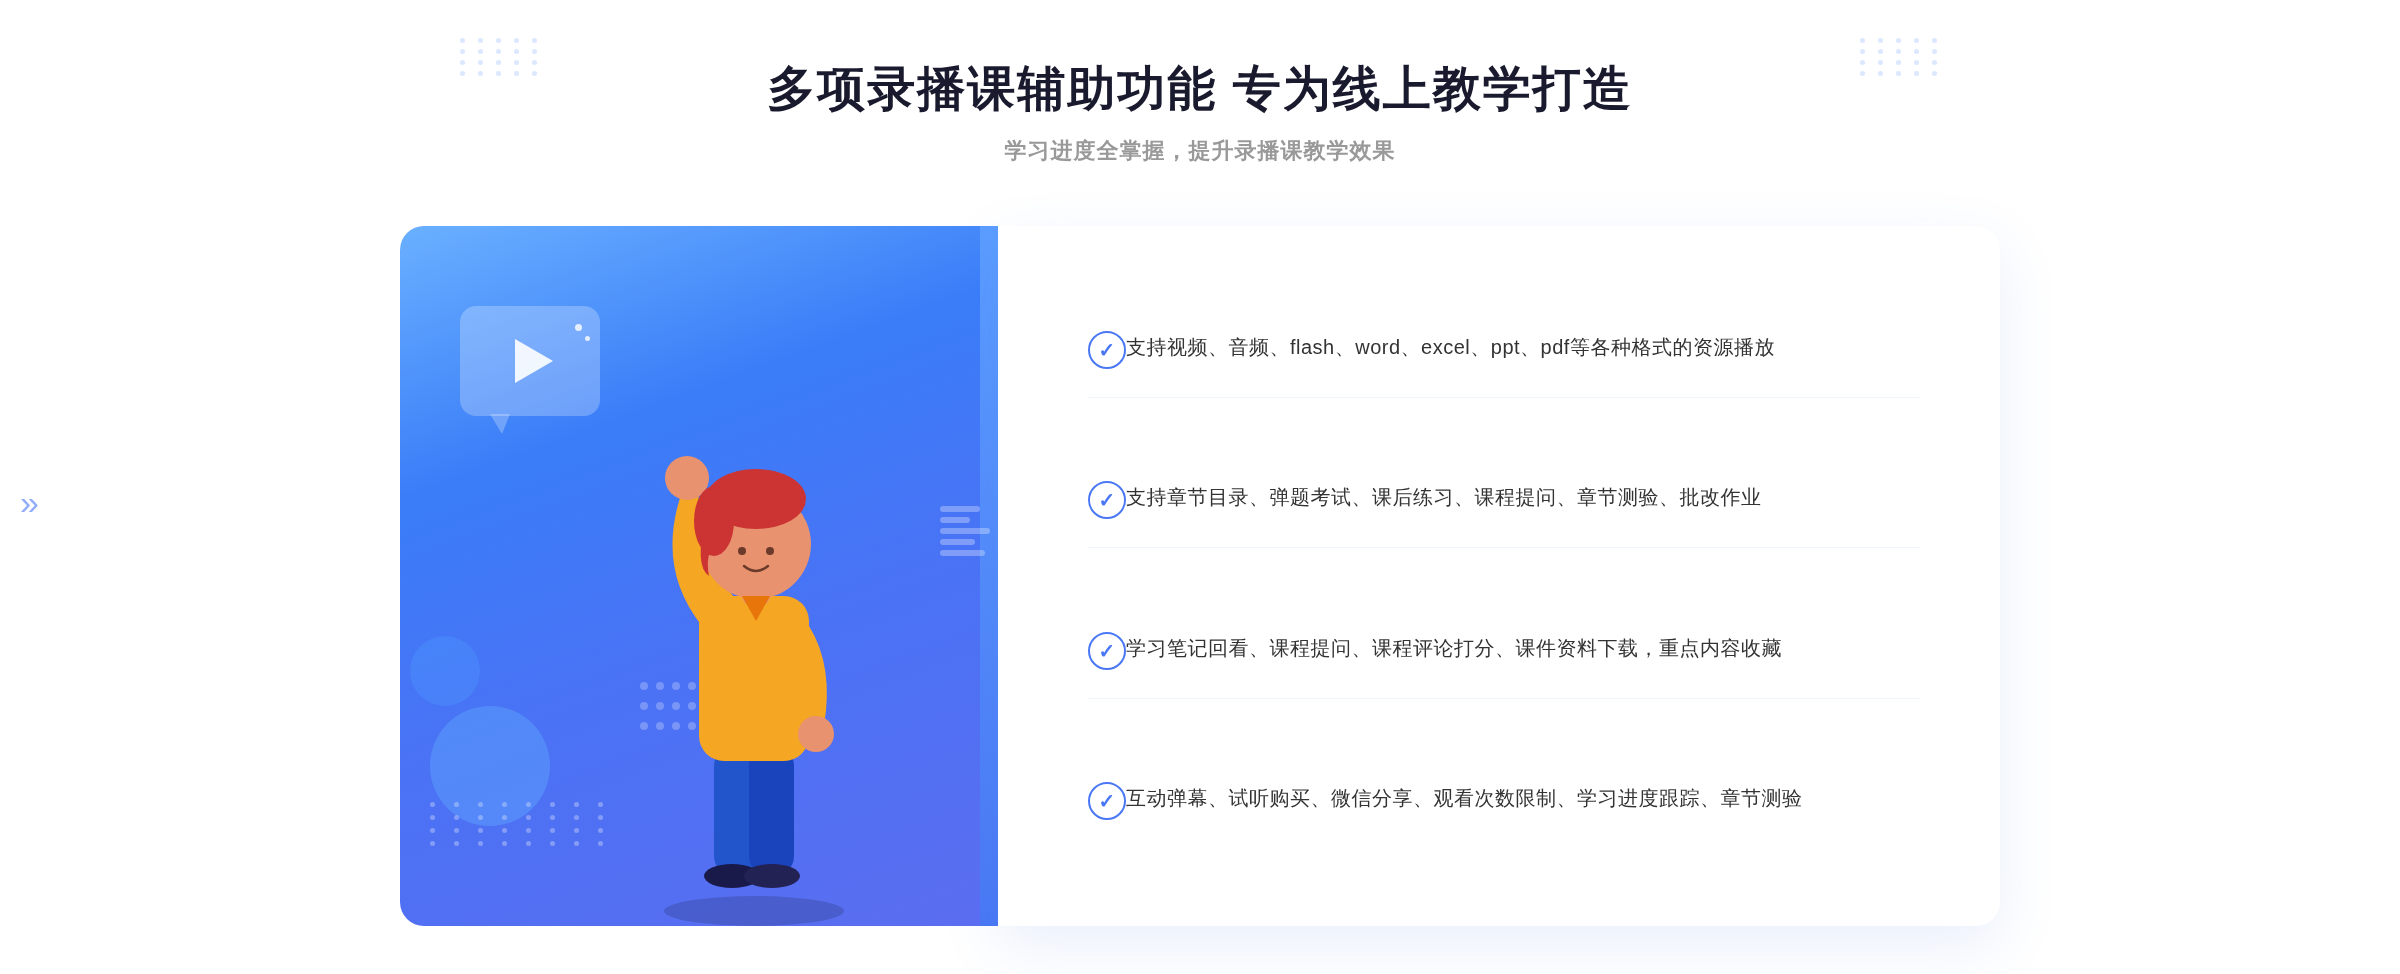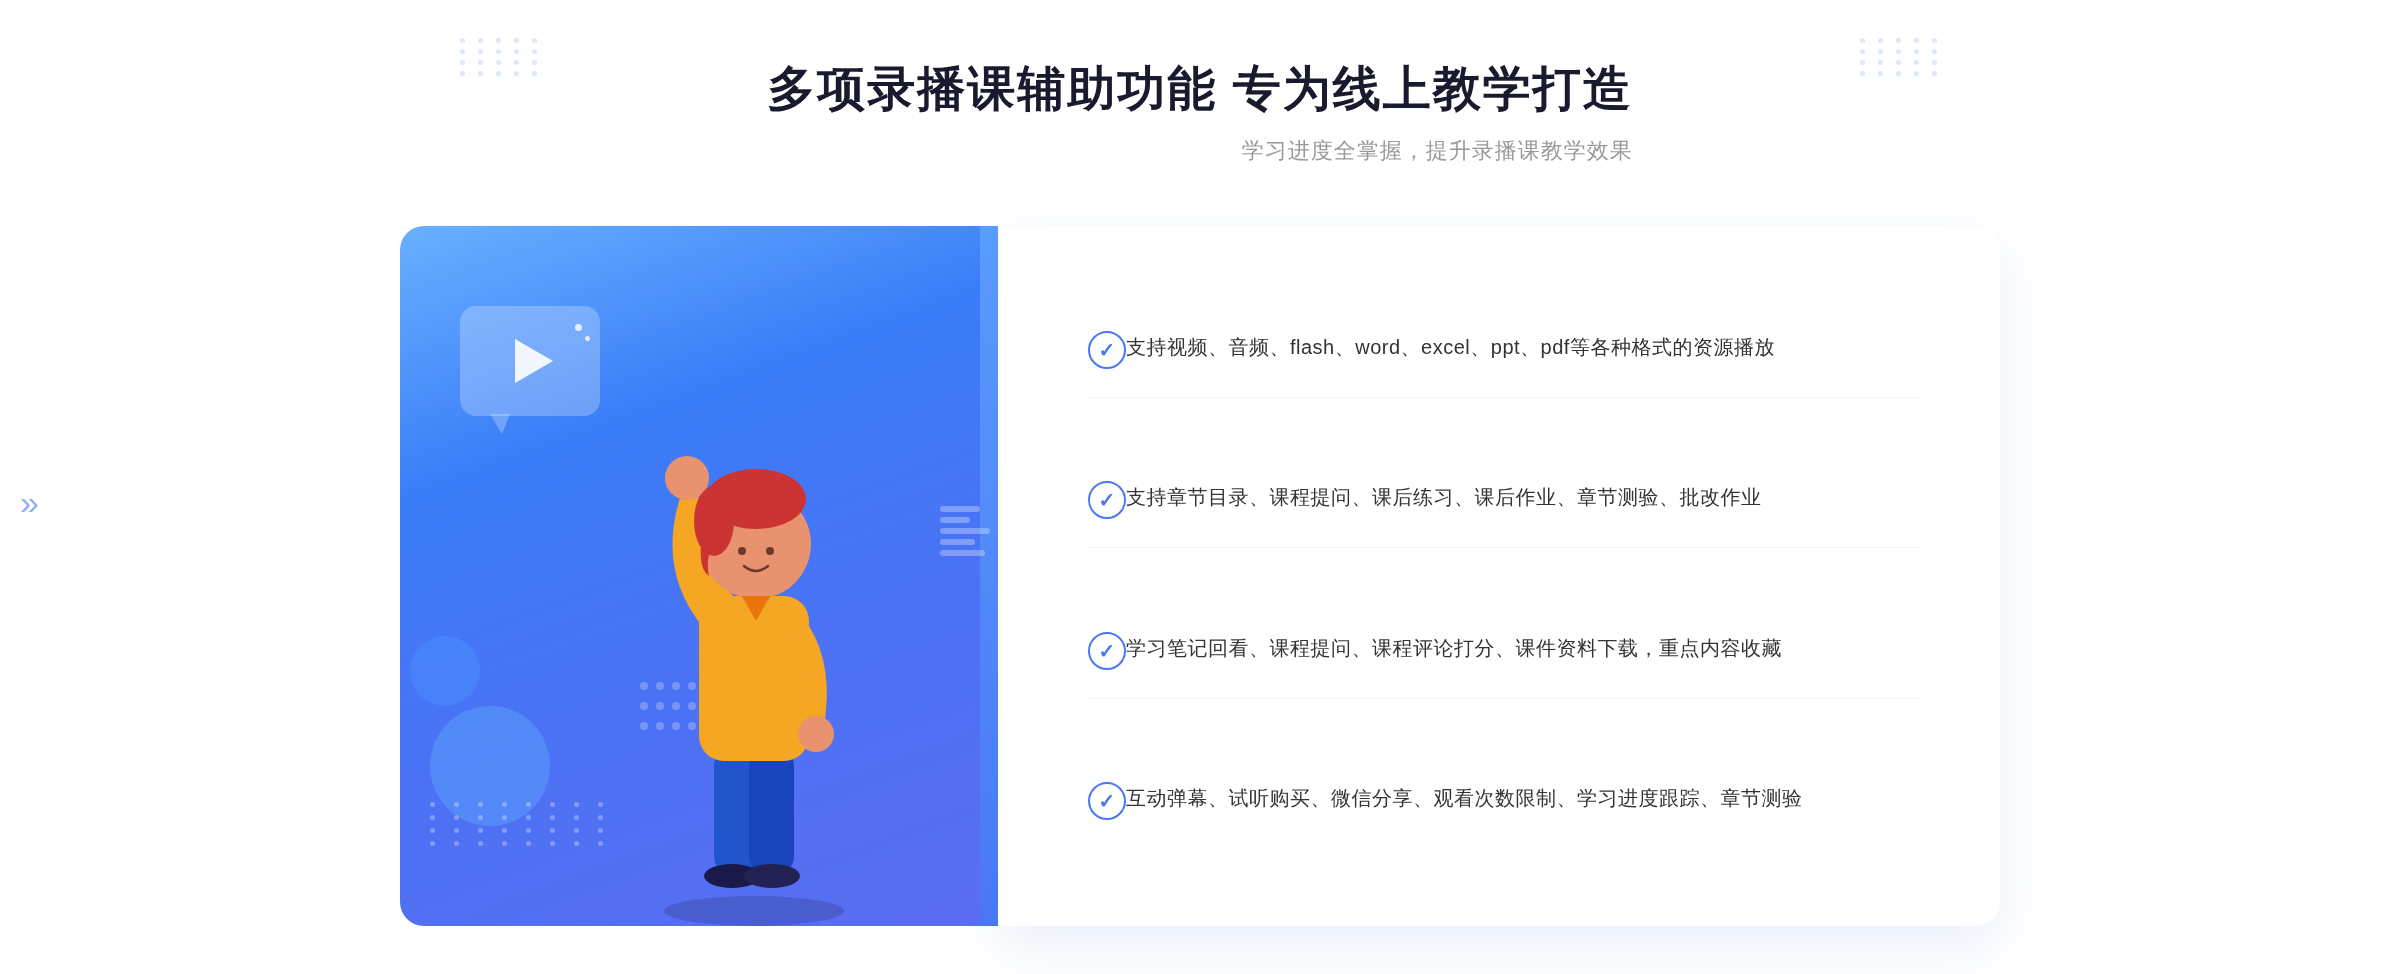--- a/index.html
+++ b/index.html
@@ -53,39 +53,39 @@
 
     .dot {
       width: 5px;
       height: 5px;
       border-radius: 50%;
       background: #4d8cff;
       opacity: 0.5;
     }
 
     .header-section {
-      text-align: right;
+      text-align: center;
       margin-bottom: 60px;
       position: relative;
       z-index: 2;
     }
 
     .main-title {
       font-size: 48px;
       font-weight: 700;
       color: #1a1a2e;
       letter-spacing: 2px;
       line-height: 1.2;
       margin-bottom: 18px;
     }
 
     .sub-title {
       font-size: 22px;
       color: #999;
-      font-weight: 400;
+      font-weight: 700;
       letter-spacing: 1px;
     }
 
     .content-area {
       display: flex;
       align-items: stretch;
       width: 1600px;
       position: relative;
     }
 
@@ -499,21 +499,21 @@
         <div class="check-circle">
           <span class="check-mark">✓</span>
         </div>
         <span class="feature-text">支持视频、音频、flash、word、excel、ppt、pdf等各种格式的资源播放</span>
       </div>
 
       <div class="feature-item">
         <div class="check-circle">
           <span class="check-mark">✓</span>
         </div>
-        <span class="feature-text">支持章节目录、课程提问、课后练习、课后作业、章节测验、批改作业</span>
+        <span class="feature-text">支持章节目录、弹题考试、课后练习、课程提问、章节测验、批改作业</span>
       </div>
 
       <div class="feature-item">
         <div class="check-circle">
           <span class="check-mark">✓</span>
         </div>
         <span class="feature-text">学习笔记回看、课程提问、课程评论打分、课件资料下载，重点内容收藏</span>
       </div>
 
       <div class="feature-item">

